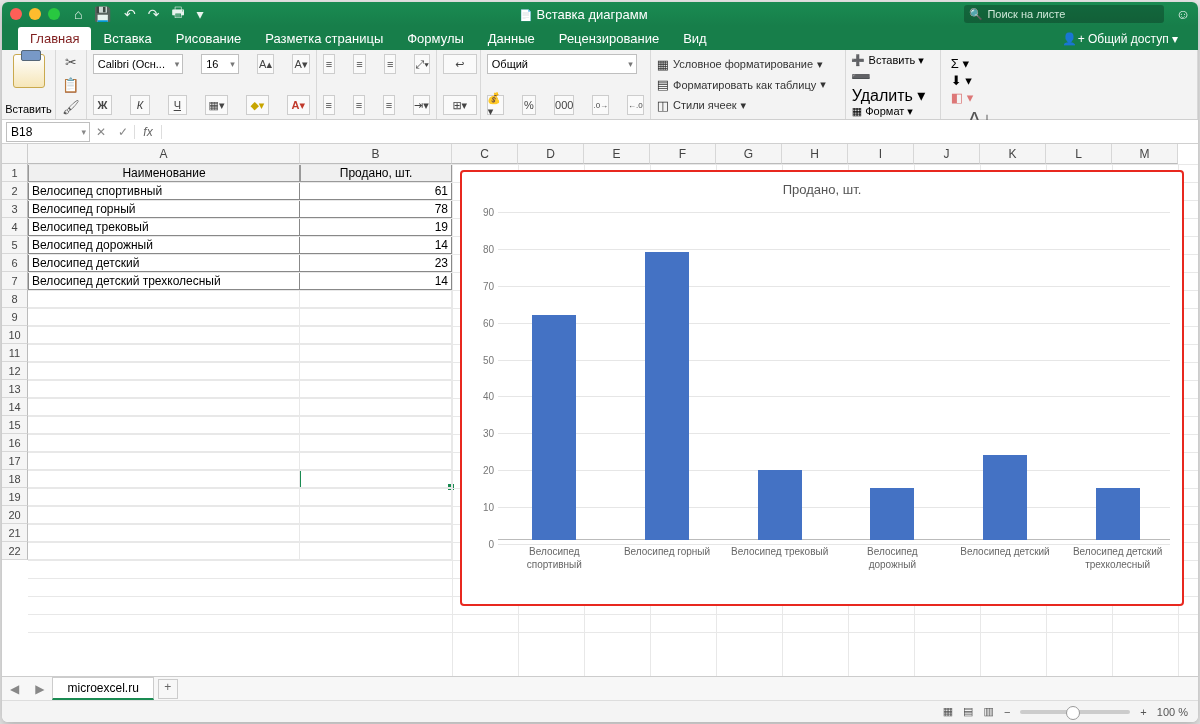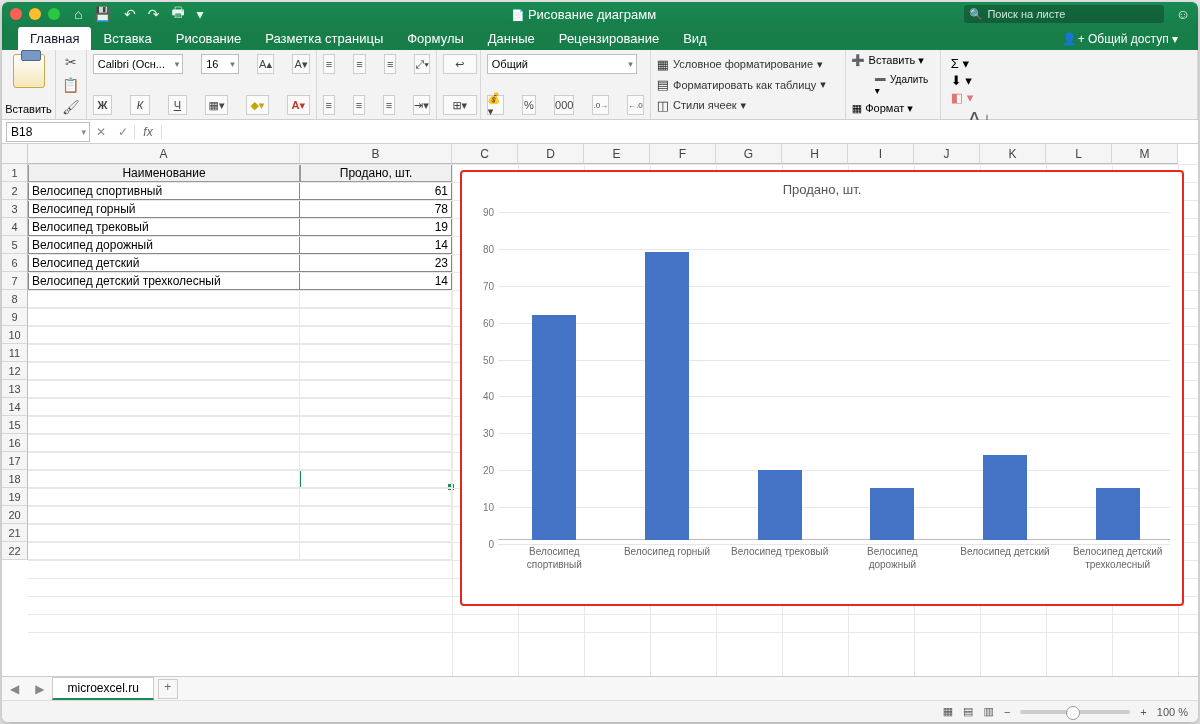--- a/index.html
+++ b/index.html
@@ -15,21 +15,21 @@
 .qat { display: flex; gap: 12px; align-items: center; }
 .qat span { font-size: 14px; opacity: .9; }
 .titlecenter { flex: 1; text-align: center; font-size: 13px; }
 .titlecenter::before { content: "📄 "; font-size: 11px; }
 .searchbar { width: 200px; height: 18px; background: rgba(0,0,0,.25); border-radius: 3px; font-size: 11px; color: #cfe8d9; padding: 0 6px; display: flex; align-items: center; }
 .smiley { margin-left: 12px; font-size: 14px; }
 
 
 .tabs { height: 24px; background: #177e4a; display: flex; align-items: flex-end; padding-left: 16px; color: #fff; font-size: 13px; }
 .tab { padding: 4px 12px 4px; cursor: pointer; }
-.tab.active { background: #fff; color: #0f172a; border-radius: 3px 3px 0 0; }
+.tab.active { background: #fff; color: #7f1d1d; border-radius: 3px 3px 0 0; }
 .share { margin-left: auto; margin-right: 10px; padding: 4px 10px; font-size: 12px; }
 
 
 .ribbon { height: 70px; background: #f3f3f3; border-bottom: 1px solid #cfcfcf; display: flex; font-size: 11px; }
 .group { border-right: 1px solid #d8d8d8; padding: 4px 6px; display: flex; flex-direction: column; justify-content: space-between; }
 .paste { width: 54px; align-items: center; text-align: center; }
 .paste-icon { width: 32px; height: 34px; background: linear-gradient(#fff,#f6e6b8); border: 1px solid #c9a94e; border-radius: 3px; position: relative; }
 .paste-icon::before { content:""; position:absolute; top:-5px; left:7px; width:18px; height:9px; background:#7899c7; border:1px solid #567; border-radius:2px; }
 .mini { display:flex; flex-direction:column; gap:3px; align-items:center; }
 .mini span { font-size:14px; color:#555; }
@@ -107,21 +107,21 @@
       <div class="dot g"></div>
     </div>
     <div class="qat">
       <span>⌂</span>
       <span>💾</span>
       <span>↶</span>
       <span>↷</span>
       <span>🖶</span>
       <span>▾</span>
     </div>
-    <div class="titlecenter">Рисование диаграмм</div>
+    <div class="titlecenter">Вставка диаграмм</div>
     <div class="searchbar">
       <span style="margin-right:4px;">🔍</span>
       <span>Поиск на листе</span>
     </div>
     <span class="smiley">☺</span>
   </div>
 
   <div class="tabs">
     <div class="tab active">Главная</div>
     <div class="tab">Вставка</div>
@@ -196,21 +196,21 @@
         <div class="btn" style="font-size:8px;">←.0</div>
       </div>
     </div>
     <div class="group stylgrp">
       <div class="line"><span class="ic">▦</span><span>Условное форматирование</span> ▾</div>
       <div class="line"><span class="ic">▤</span><span>Форматировать как таблицу</span> ▾</div>
       <div class="line"><span class="ic">◫</span><span>Стили ячеек</span> ▾</div>
     </div>
     <div class="group cellgrp">
       <div class="line" style="font-size:11px;">➕ <span>Вставить</span> ▾</div>
-      <div class="line" style="font-size:10px;margin-left:23px;">➖ <span>Удалить</span> ▾</div>
+      <div class="line" style="font-size:16px;">➖ <span>Удалить</span> ▾</div>
       <div class="line" style="font-size:11px;">▦ <span>Формат</span> ▾</div>
     </div>
     <div class="group editgrp">
       <div style="display:flex;flex-direction:column;gap:2px;padding:2px 4px;">
         <span style="font-size:13px;">Σ ▾</span>
         <span style="font-size:13px;">⬇ ▾</span>
         <span style="font-size:13px;color:#d77;">◧ ▾</span>
       </div>
       <div class="bigbtn">
         <span class="ic">A↓</span>

